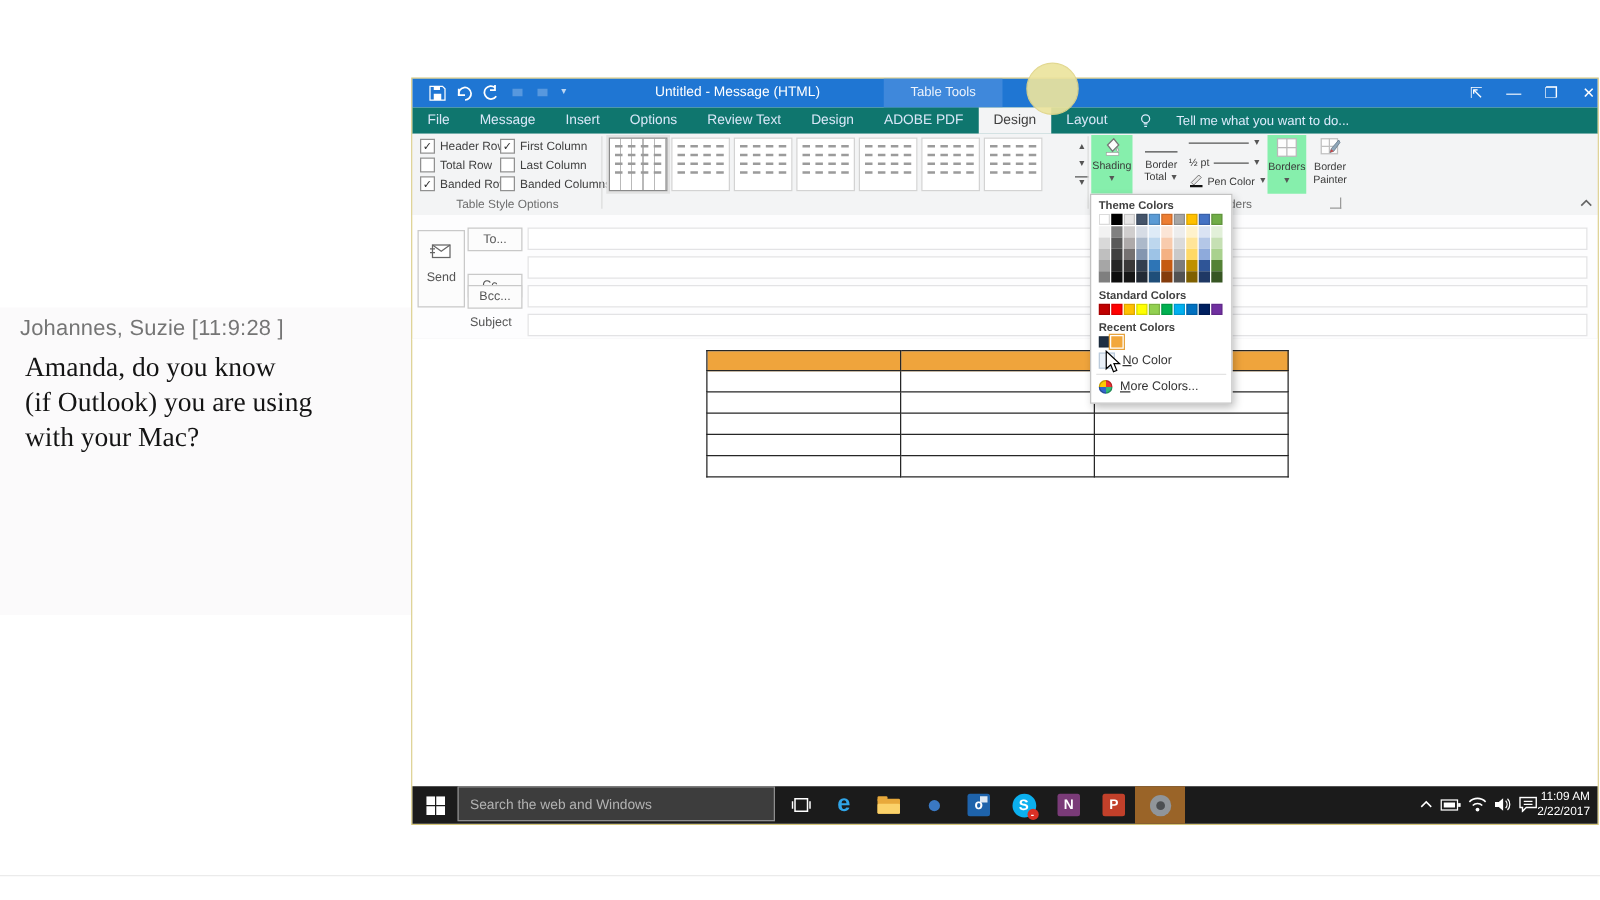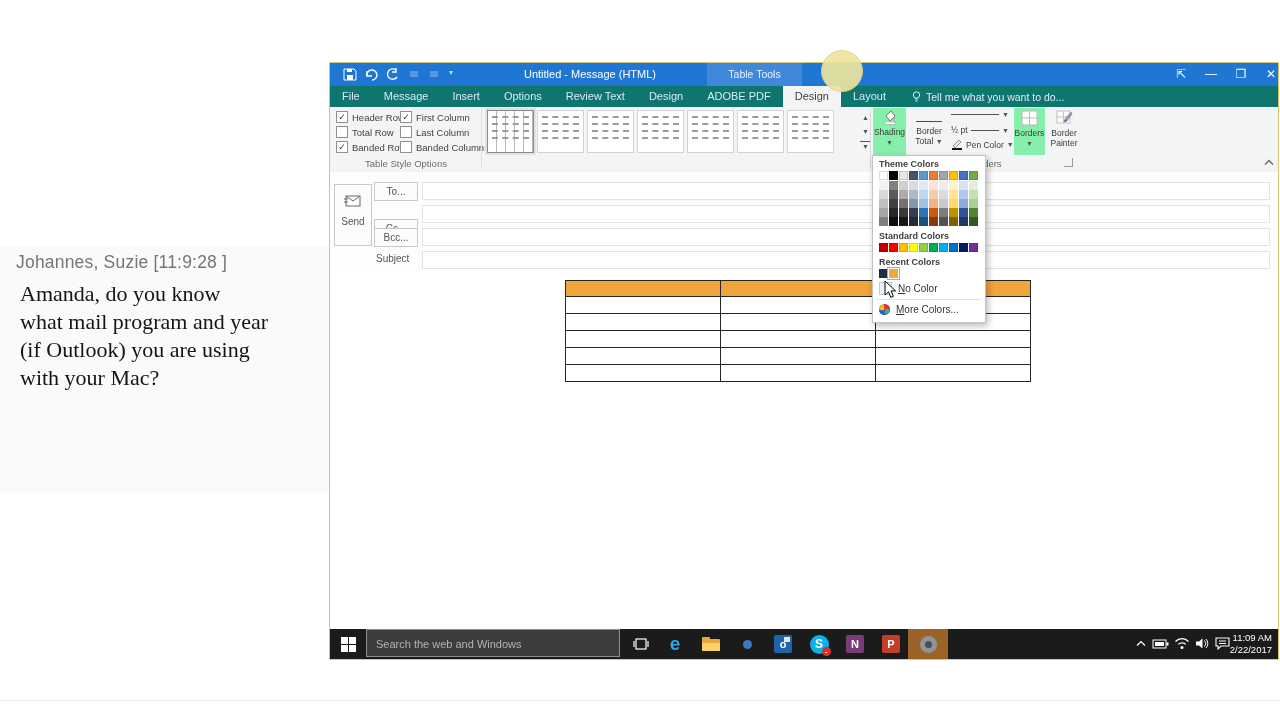--- a/index.html
+++ b/index.html
@@ -17,21 +17,21 @@
   #titlebar{left:0;top:0;width:100%;height:23px;background:#1f76d3;}
   .qat{top:5px;width:14px;height:13px;color:#fff;}
   #win-title{left:120px;top:5px;width:280px;text-align:center;color:#fff;font-size:11px;}
   #ttools{left:377px;top:0;width:95px;height:23px;background:#3f88db;color:#ecf3fc;
           font-size:10.5px;text-align:center;line-height:23px;}
   .winbtn{top:3px;width:26px;height:17px;color:#fff;font-size:12px;text-align:center;line-height:17px;}
   
   #tabrow{left:0;top:23px;width:100%;height:21px;background:#0f766e;display:flex;align-items:stretch;}
   .tab{padding:0 12px;line-height:21px;font-size:11px;color:#d9e7f8;}
   .tab.sel{background:#f3f4f5;color:#3f3f3f;}
-  #tellme{display:flex;align-items:center;gap:5px;margin-left:14px;color:#dcebfc;font-size:10.5px;}
+  #tellme{display:flex;align-items:center;gap:20px;margin-left:14px;color:#dcebfc;font-size:10.5px;}
   
   #ribbon{left:0;top:44px;width:100%;height:65px;background:#f3f4f5;border-bottom:1px solid #d4d4d4;}
   .grplabel{font-size:9.5px;color:#6d6d6d;text-align:center;top:51px;}
   .vdiv{width:1px;background:#dcdcdc;top:2px;height:58px;}
   .chk{display:flex;align-items:center;gap:4px;height:12px;font-size:9.5px;color:#3f3f3f;margin-bottom:3px;}
   .box{width:10px;height:10px;border:1px solid #919191;background:#fff;font-size:9px;line-height:10px;
        text-align:center;color:#333;}
   .thumb{width:47px;height:43px;background:#fff;border:1px solid #d3d3d3;display:inline-block;
          margin-right:3px;vertical-align:top;box-sizing:border-box;}
   .thumb .dr{height:0;border-top:2px dashed #9b9b9b;margin:5px 4px 0 4px;}
@@ -67,21 +67,20 @@
 </style>
 </head>
 <body>
 
 <div id="stage">
 
   <div class="abs" id="caption">
     <div class="abs" id="cap-head">Johannes, Suzie [11:9:28 ]</div>
     <div class="abs" id="cap-body">
         <div>Amanda, do you know</div>
-        <div>what mail program and year</div>
         <div>(if Outlook) you are using</div>
         <div>with your Mac?</div>
       </div>
   </div>
 
   <div class="abs" id="frame">
 
     <div class="abs" id="titlebar">
       <svg class="abs qat" style="left:13px" viewBox="0 0 14 13">
           <path d="M1 1 h10 l2 2 v9 h-12 z" fill="none" stroke="#fff"></path>

